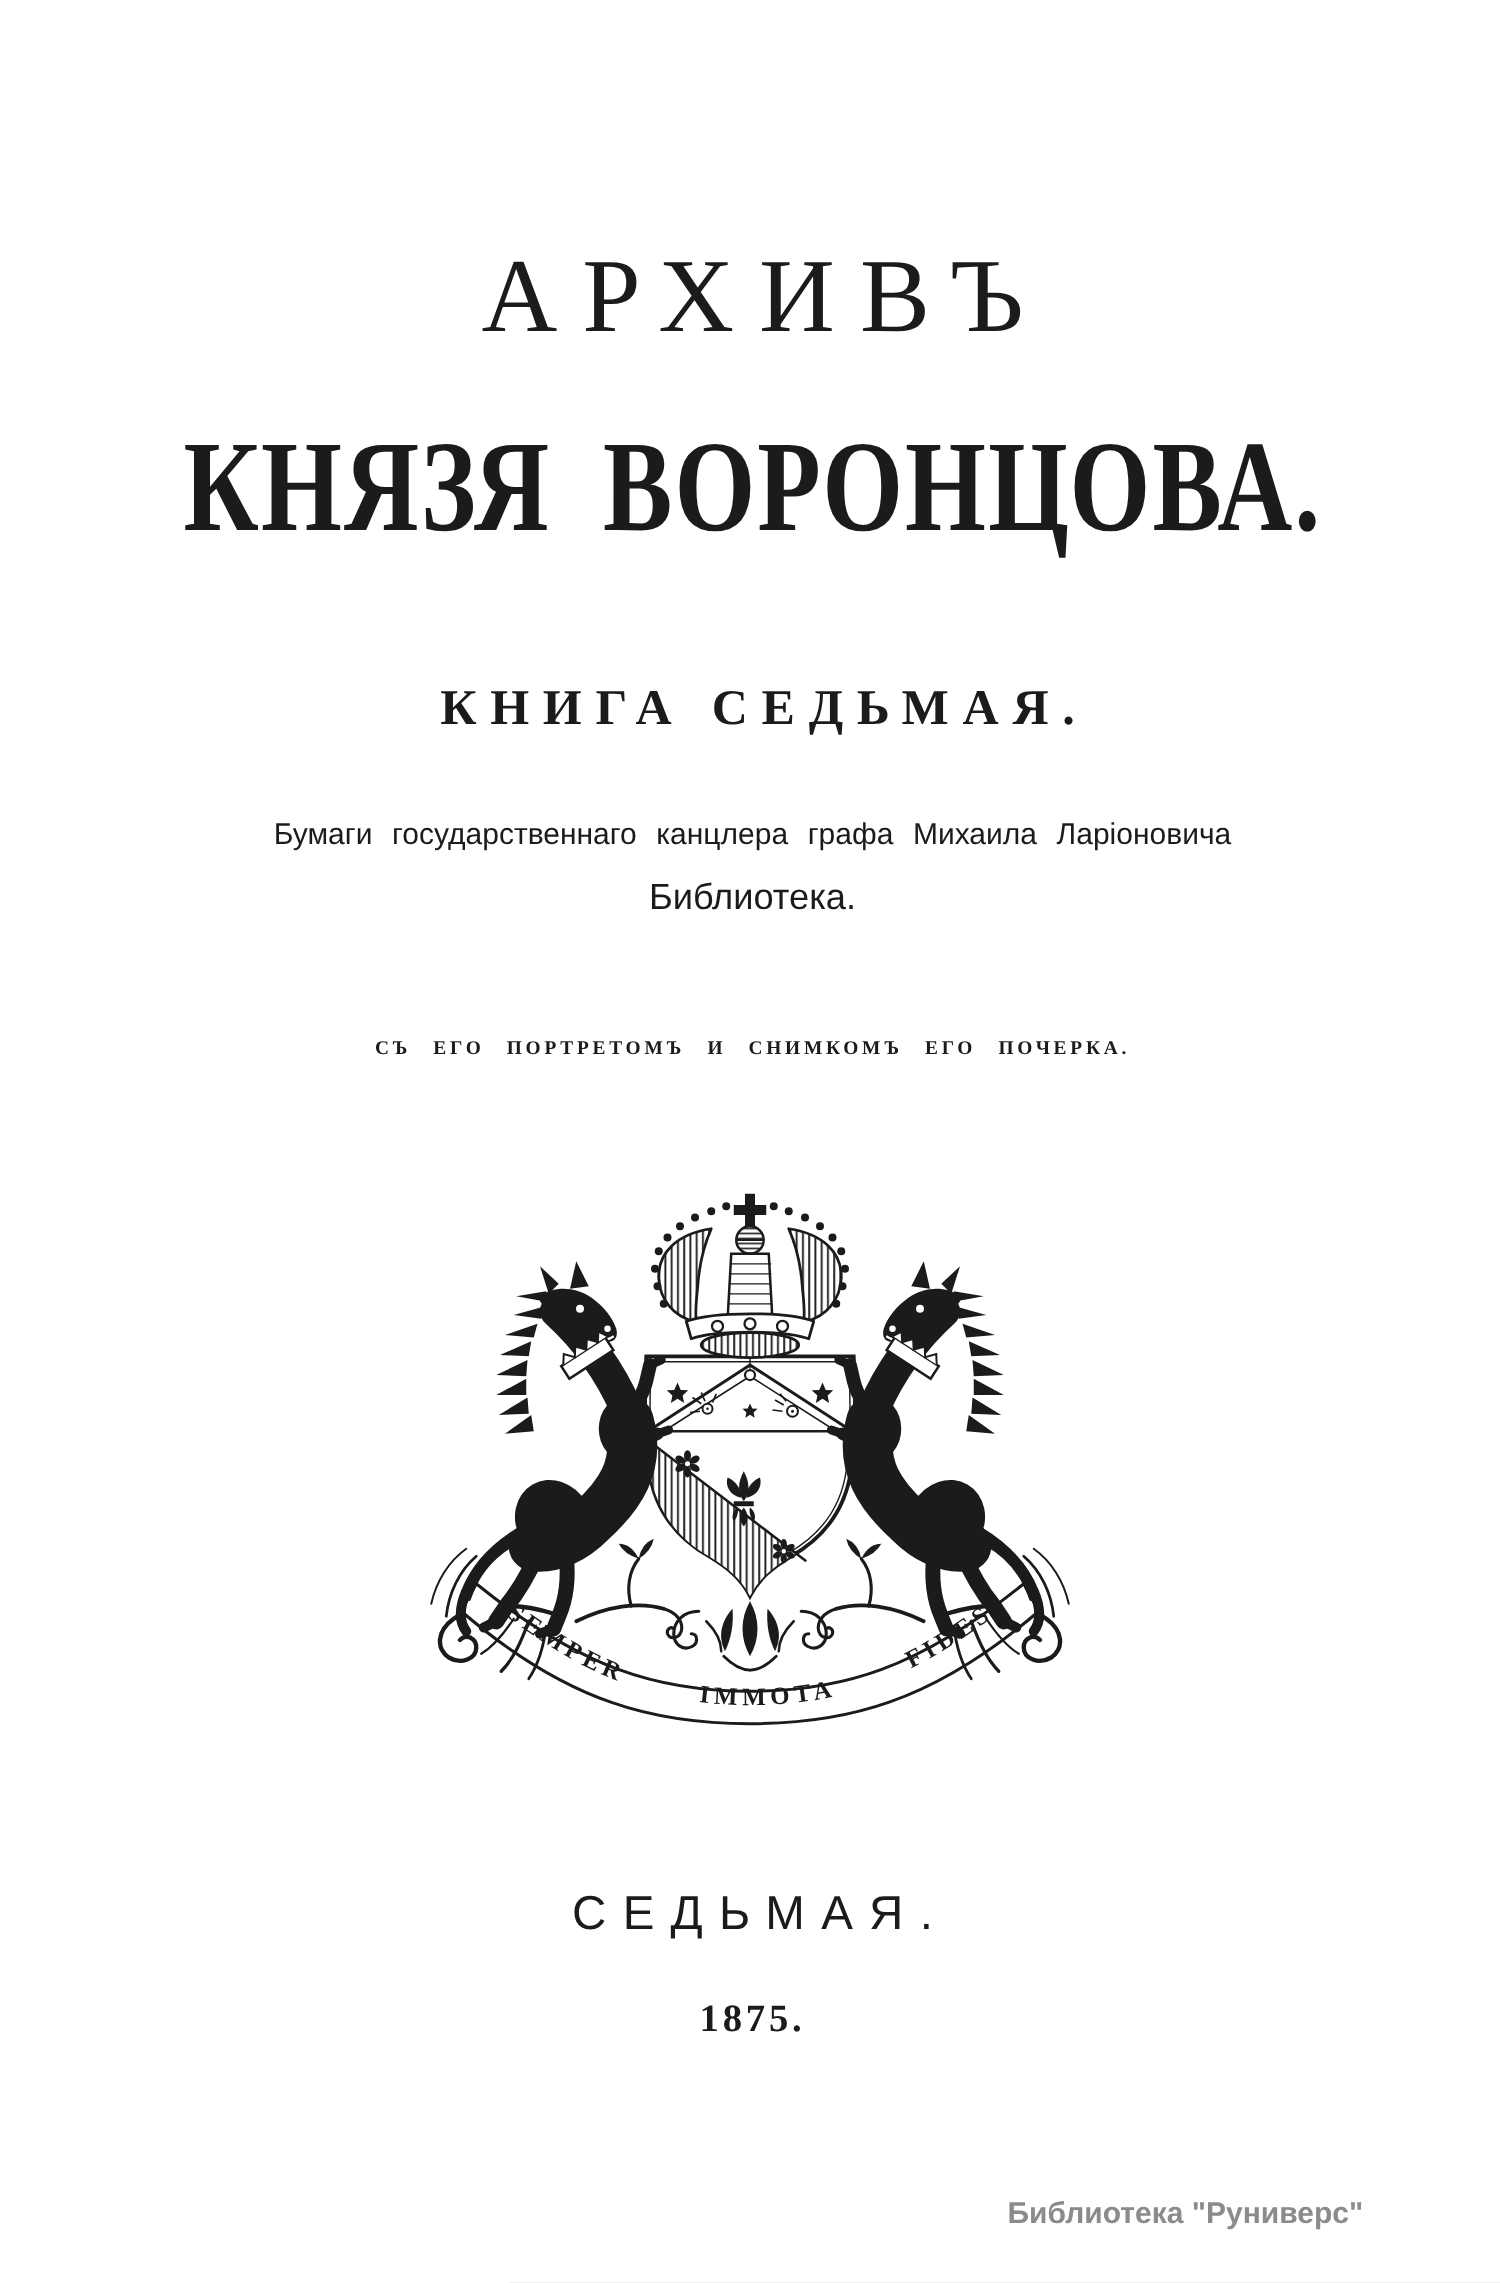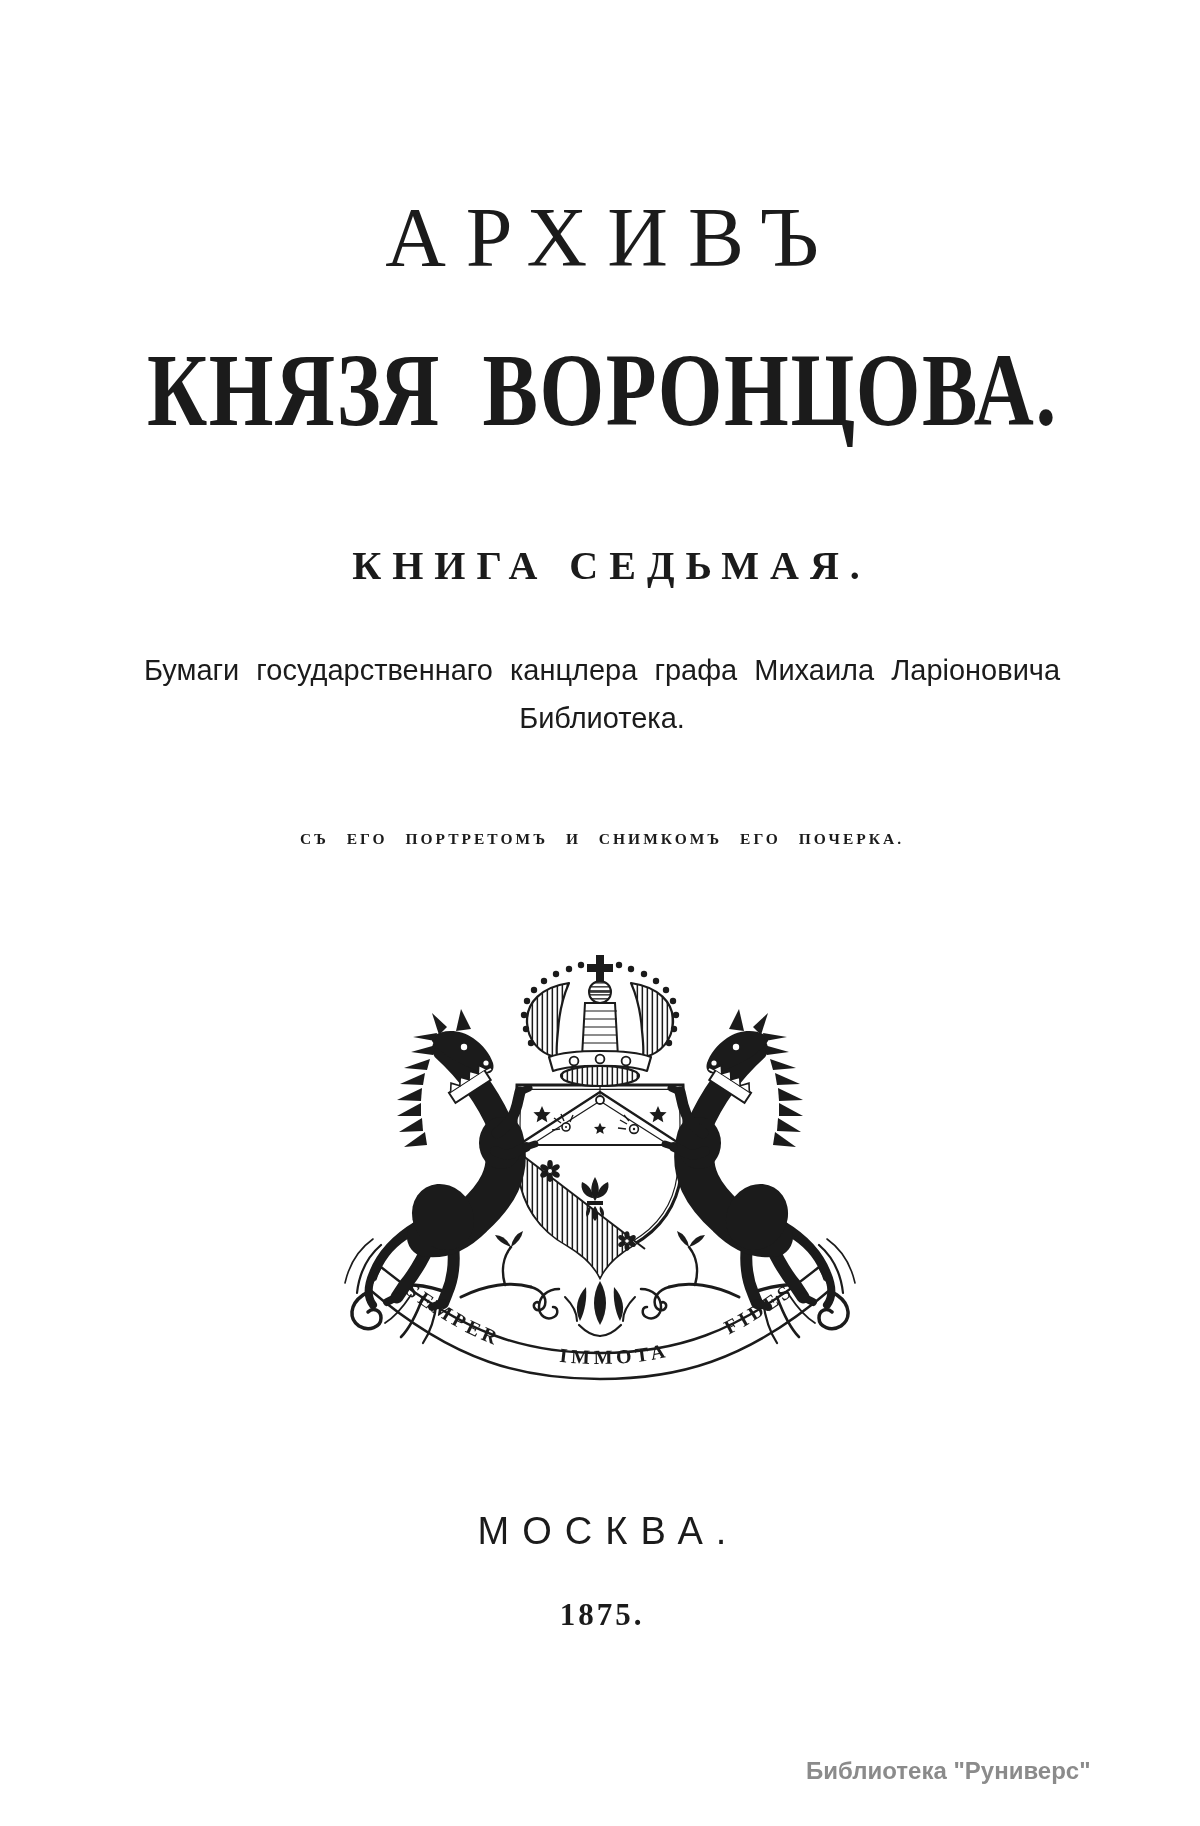--- a/index.html
+++ b/index.html
@@ -10,21 +10,21 @@
     background:var(--paper); color:var(--ink);
     font-family:"Liberation Serif","DejaVu Serif",serif;
     overflow:hidden; margin:0 auto;
   }
   .line { position:absolute; left:4px; right:0; text-align:center; white-space:nowrap; }
   .t-archive  { top:196px; font-size:84px; line-height:1; letter-spacing:20px; padding-left:20px; }
   .t-prince-w { top:298px;margin-top:40px; }
   .t-prince-w span { display:inline-block; font-size:104px; line-height:1; font-weight:700;
                      letter-spacing:2px; word-spacing:24px; transform:scaleX(.8); transform-origin:50% 0; }
   .t-book     { top:546px; font-size:40px; line-height:1; font-weight:700; letter-spacing:11px; padding-left:19px; }
-  .t-sub1     { top:655px; font-size:29px; line-height:1.1; font-family:"Liberation Sans","DejaVu Sans",sans-serif; word-spacing:9px; }
+  .t-sub1     { top:655px; font-size:24px; line-height:1.1; font-family:"Liberation Sans","DejaVu Sans",sans-serif; word-spacing:9px; }
   .t-sub2     { top:703px; font-size:29px; line-height:1.1; font-family:"Liberation Sans","DejaVu Sans",sans-serif; }
   .t-note     { top:831px; font-size:15.5px; line-height:1; font-weight:700; letter-spacing:3px; word-spacing:11px; }
   .arms       { position:absolute; left:315px; top:945px; width:570px; height:460px; color:var(--ink); }
   .t-city     { top:1512px; font-size:38px; line-height:1; font-family:"Liberation Sans","DejaVu Sans",sans-serif; letter-spacing:13px; padding-left:13px; }
   .t-printer  { top:1569px; font-size:17px; line-height:1; font-weight:700; letter-spacing:.6px; word-spacing:5px; }
   .t-year     { top:1599px; font-size:31px; line-height:1; font-weight:700; letter-spacing:3px; }
   .t-watermark{ position:absolute; left:806px; top:1757px; font-size:24px; line-height:1.2; font-weight:700;
                 font-family:"Liberation Sans","DejaVu Sans",sans-serif; color:var(--wm); white-space:nowrap; }
   svg .inkf { fill:currentColor; }
   svg .inks { stroke:currentColor; fill:none; }
@@ -234,17 +234,17 @@
     </g>
 
     <g>
       <use href="#horseL"></use>
     </g>
     <g>
       <use href="#horseL" transform="translate(570 0) scale(-1 1)"></use>
     </g>
   </svg>
 
-  <div class="line t-city">МОСКВА.</div>
+  <div class="line t-city">СЕДЬМАЯ.</div>
   <div class="line t-year">1875.</div>
 
   <div class="t-watermark">Библиотека "Руниверс"</div>
 </div>
 
 </body></html>

